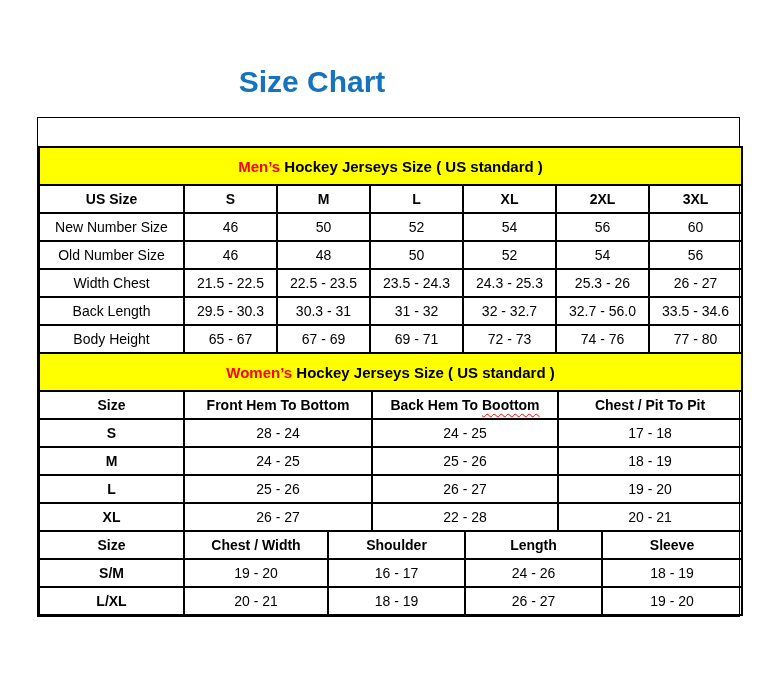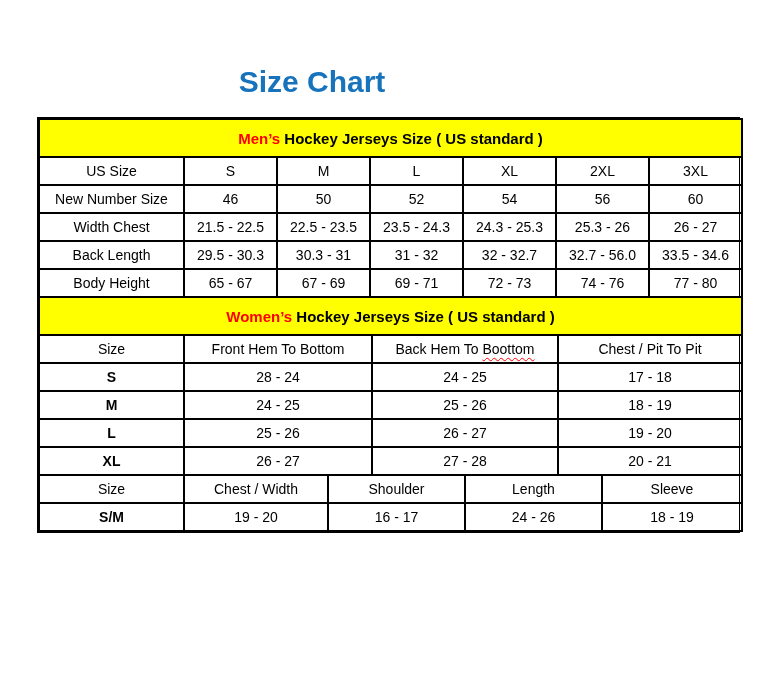--- a/index.html
+++ b/index.html
@@ -13,28 +13,28 @@
   .page{position:relative;width:624px;height:692px;}
   .page-title{
     margin:0;padding-top:64px;text-align:center;
     font-size:30px;font-weight:700;color:var(--title);line-height:36px;
   }
   .chart-wrap{
     margin:17px 0 0 37px;width:703px;box-sizing:border-box;
     border:1px solid var(--border);
   }
   table.size-table{
-    width:100%;border-collapse:collapse;table-layout:fixed;
+    width:100%;border-collapse:collapse;table-layout:fixed;margin-top:28px;
   }
   table.size-table.stacked{margin-top:-2px;padding-left:32px;}
   .size-table td,.size-table th{
     border:2px solid var(--border);text-align:center;vertical-align:middle;
     padding:0 2px;font-size:14px;height:26px;overflow:hidden;white-space:nowrap;
   }
-  .size-table th{font-weight:400;}
+  .size-table th{font-weight:700;}
   .size-table td{font-weight:400;}
   td.banner{
     background:var(--banner-bg);height:36px;font-size:15px;font-weight:700;
   }
   .banner .accent{color:var(--accent-red);font-weight:700;}
   td.rlb{font-weight:700;}
   .wavy{
     text-decoration-line:underline;
     text-decoration-style:wavy;
     text-decoration-color:var(--accent-red);
@@ -81,20 +81,29 @@
         <tr>
           <td>New Number Size</td>
           <td>46</td>
           <td>50</td>
           <td>52</td>
           <td>54</td>
           <td>56</td>
           <td>60</td>
         </tr>
         <tr>
+          <td>Old Number Size</td>
+          <td>46</td>
+          <td>48</td>
+          <td>50</td>
+          <td>52</td>
+          <td>54</td>
+          <td>56</td>
+        </tr>
+        <tr>
           <td>Width Chest</td>
           <td>21.5 - 22.5</td>
           <td>22.5 - 23.5</td>
           <td>23.5 - 24.3</td>
           <td>24.3 - 25.3</td>
           <td>25.3 - 26</td>
           <td>26 - 27</td>
         </tr>
         <tr>
           <td>Back Length</td>
@@ -154,21 +163,21 @@
         </tr>
         <tr>
           <td class="rlb">L</td>
           <td>25 - 26</td>
           <td>26 - 27</td>
           <td>19 - 20</td>
         </tr>
         <tr>
           <td class="rlb">XL</td>
           <td>26 - 27</td>
-          <td>27 - 28</td>
+          <td>22 - 28</td>
           <td>20 - 21</td>
         </tr>
       </tbody>
     </table>
 
     <table class="size-table stacked">
       <colgroup>
         <col style="width:145px">
           <col style="width:144px">
           <col style="width:137px">
@@ -183,17 +192,24 @@
           <th>Length</th>
           <th>Sleeve</th>
         </tr>
         <tr>
           <td class="rlb">S/M</td>
           <td>19 - 20</td>
           <td>16 - 17</td>
           <td>24 - 26</td>
           <td>18 - 19</td>
         </tr>
+        <tr>
+          <td class="rlb">L/XL</td>
+          <td>20 - 21</td>
+          <td>18 - 19</td>
+          <td>26 - 27</td>
+          <td>19 - 20</td>
+        </tr>
       </tbody>
     </table>
 
   </div>
 </div>
 
 </body></html>

